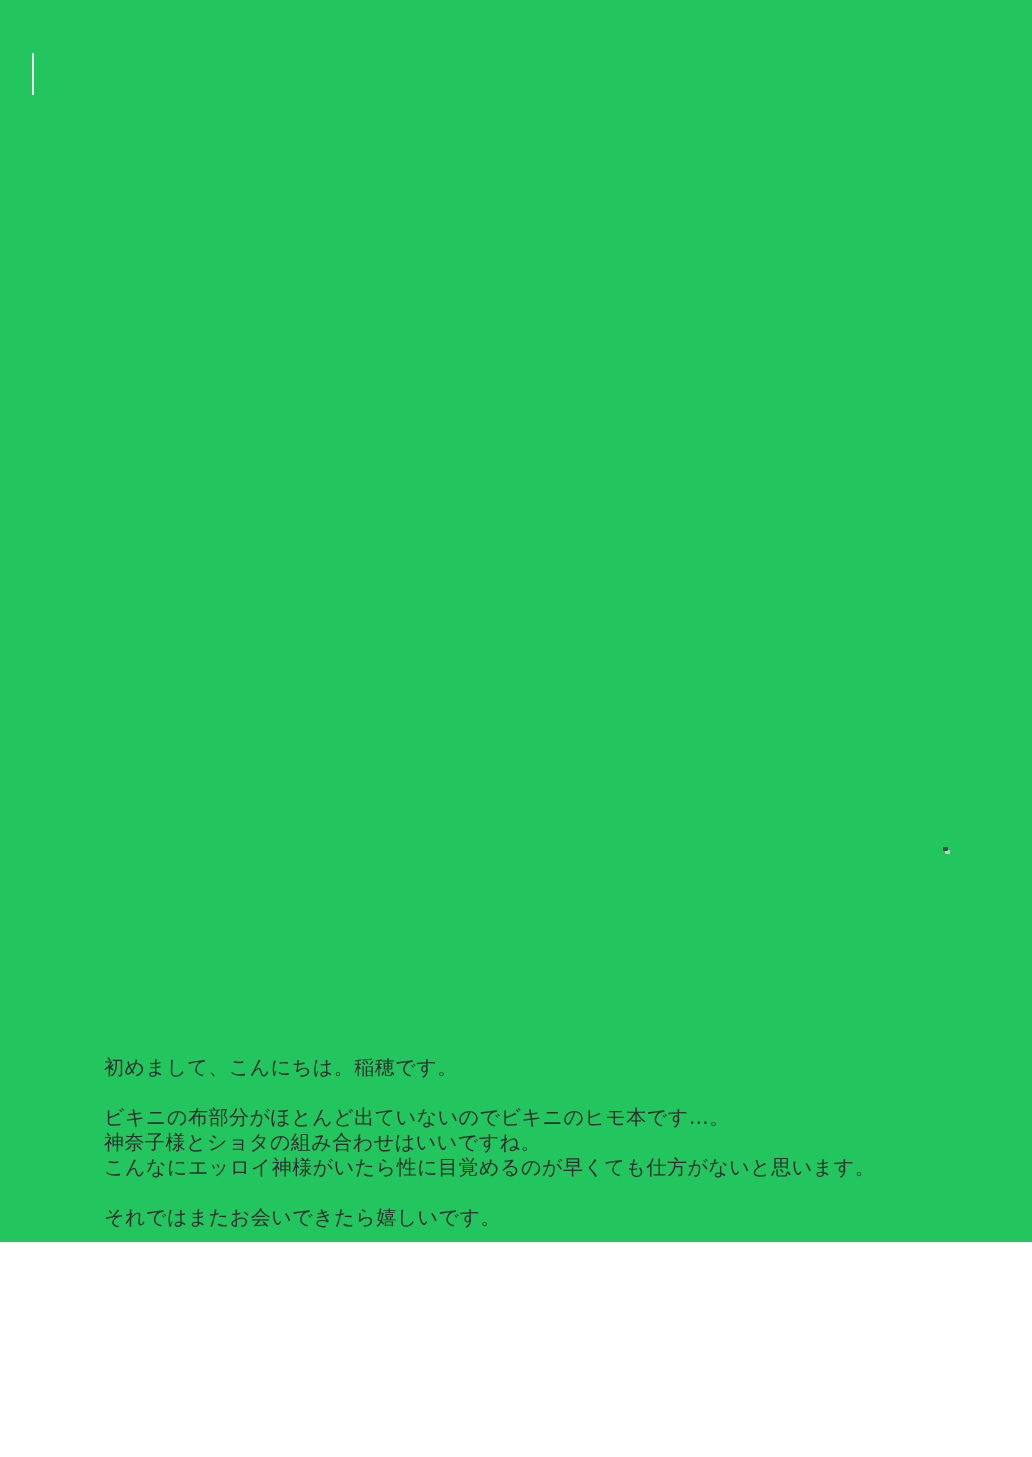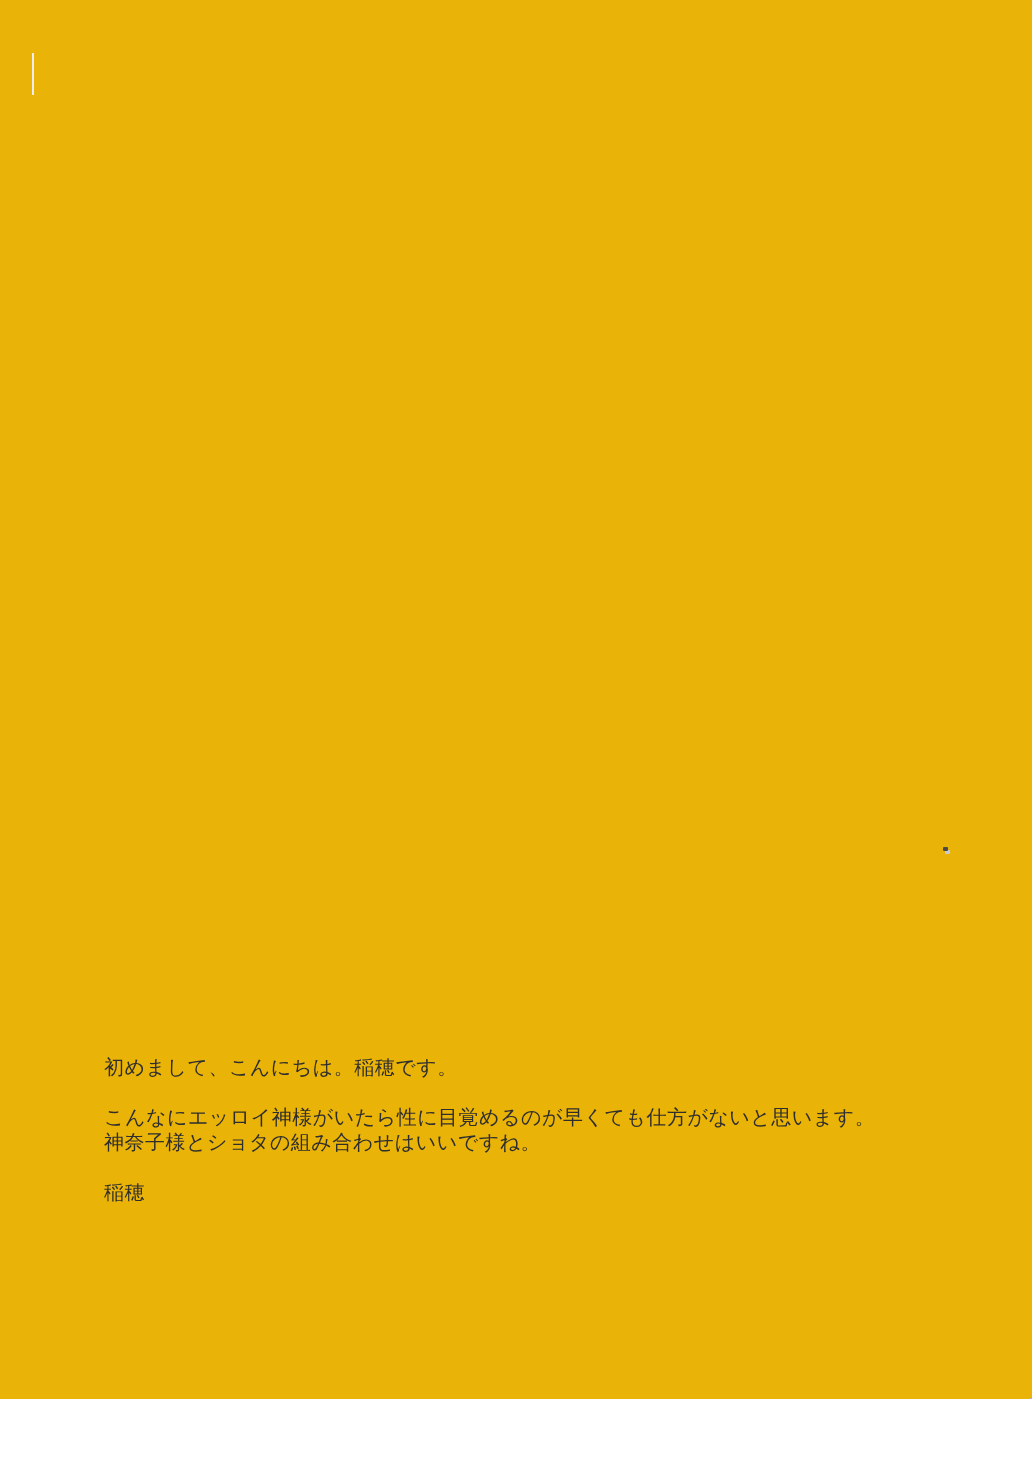--- a/index.html
+++ b/index.html
@@ -3,22 +3,22 @@
 <meta charset="utf-8">
 <style>
   html, body {
     margin: 0;
     padding: 0;
     background: #ffffff;
   }
   .page {
     position: relative;
     width: 1032px;
-    height: 1399px;
-    background: #eab308;
+    height: 1242px;
+    background: #22c55e;
     overflow: hidden;
     font-family: "DejaVu Sans", sans-serif;
   }
   .afterword {
     position: absolute;
     left: 104px;
     top: 1055px;
     width: 820px;
     color: #2e2e2e;
   }
@@ -70,24 +70,28 @@
 
 <div class="page">
 
   <div class="afterword">
 
     <p class="para">
       <span class="line">初めまして、こんにちは。稲穂です。</span>
     </p>
 
     <p class="para">
+      <span class="line">ビキニの布部分がほとんど出ていないのでビキニのヒモ本です…。</span>
+      <span class="line">神奈子様とショタの組み合わせはいいですね。</span>
       <span class="line">こんなにエッロイ神様がいたら性に目覚めるのが早くても仕方がないと思います。</span>
-      <span class="line">神奈子様とショタの組み合わせはいいですね。</span>
     </p>
 
+    <p class="para">
+      <span class="line">それではまたお会いできたら嬉しいです。</span>
+    </p>
 
     <p class="para">
       <span class="line">稲穂</span>
     </p>
 
   </div>
 
   <div class="speck"></div>
   <div class="edge-line-right"></div>
   <div class="edge-line-left"></div>

